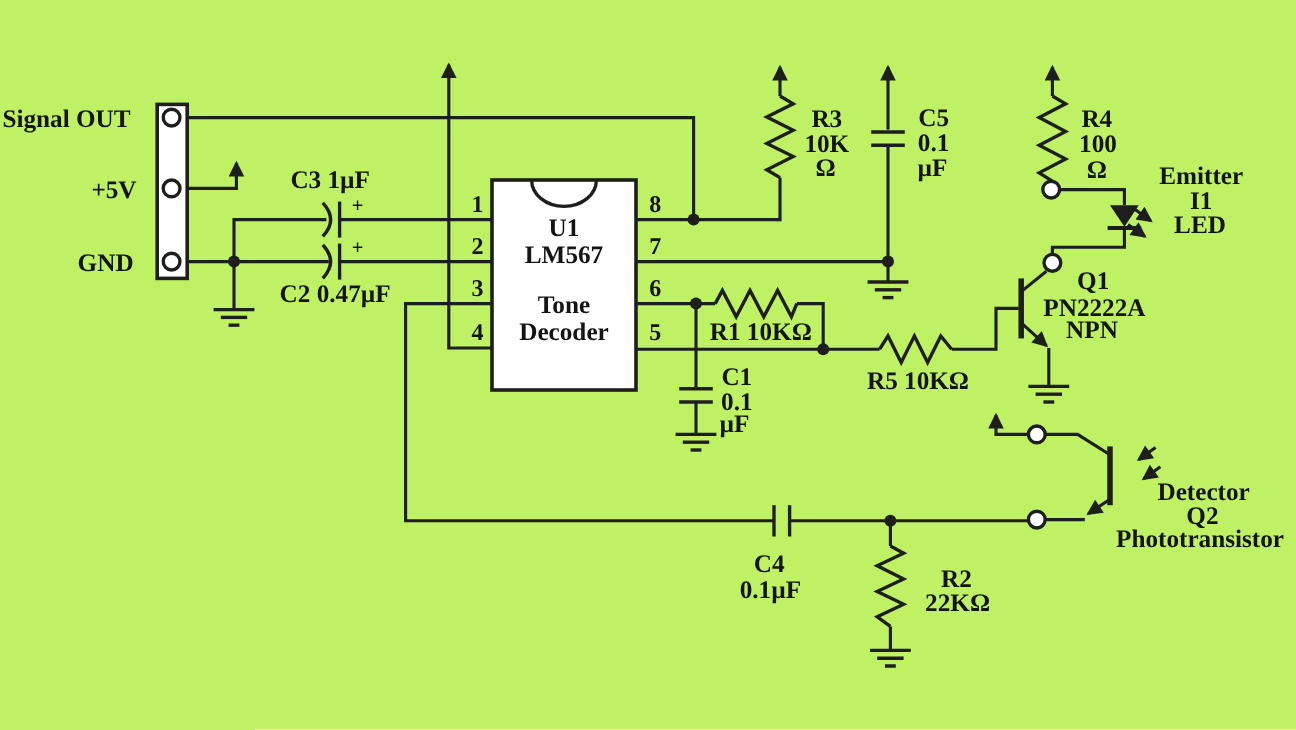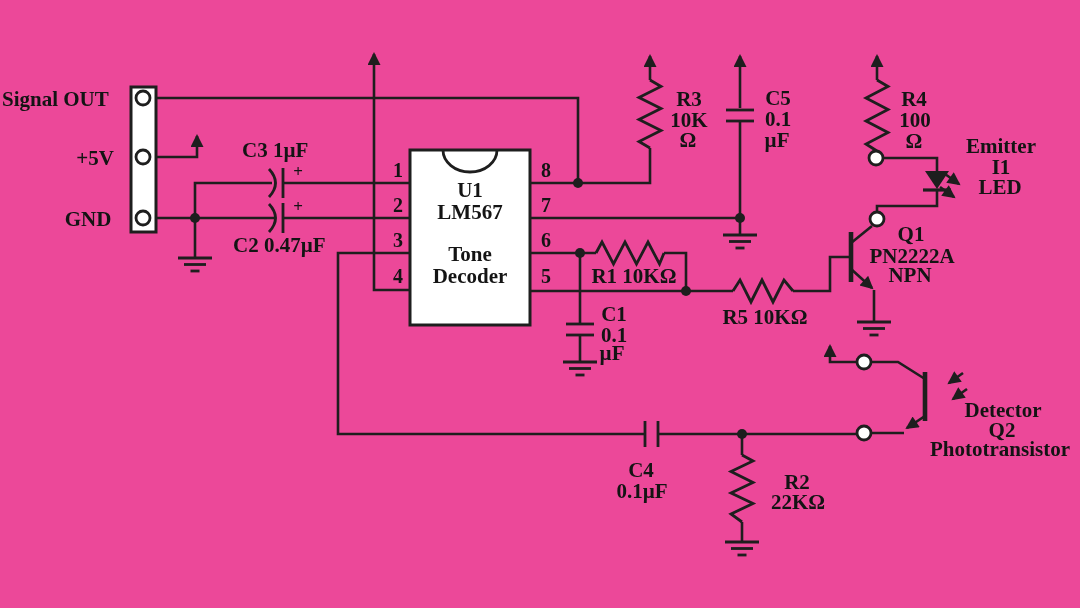--- a/index.html
+++ b/index.html
@@ -1,16 +1,16 @@
 <!DOCTYPE html>
 <html><head>
 <meta charset="utf-8">
 <style>
   html,body{margin:0;padding:0;background:#fff;}
-  .stage{width:1080px;height:608px;background:#ec4899;position:relative;overflow:hidden;}
+  .stage{width:1080px;height:608px;background:#bef264;position:relative;overflow:hidden;}
   svg{display:block;}
   .wire{stroke:#1e1e1e;stroke-width:2.6;fill:none;}
   .comp{stroke:#1e1e1e;stroke-width:2.8;fill:none;stroke-linejoin:miter;}
   .thick{stroke:#1e1e1e;stroke-width:3.2;fill:none;}
   .bar{stroke:#1e1e1e;stroke-width:4.6;fill:none;}
   .dot{fill:#1e1e1e;stroke:none;}
   .term{fill:#ffffff;stroke:#1e1e1e;stroke-width:2.8;}
   .box{fill:#ffffff;stroke:#1e1e1e;stroke-width:3;}
   text{font-family:"Liberation Serif","DejaVu Serif",serif;font-weight:700;fill:#141414;font-size:21px;}
   text.pin{font-size:20px;}

